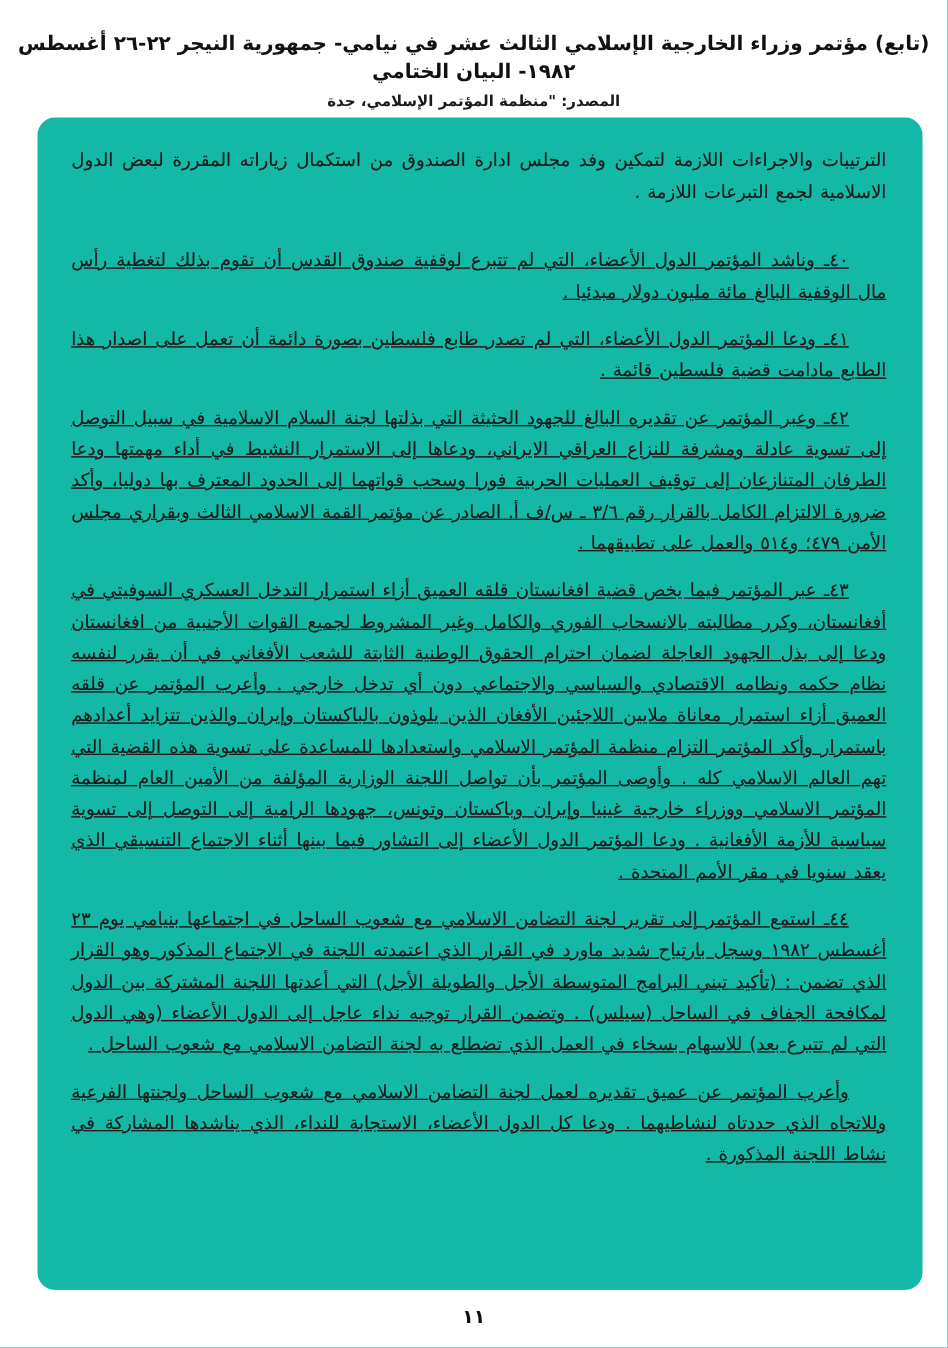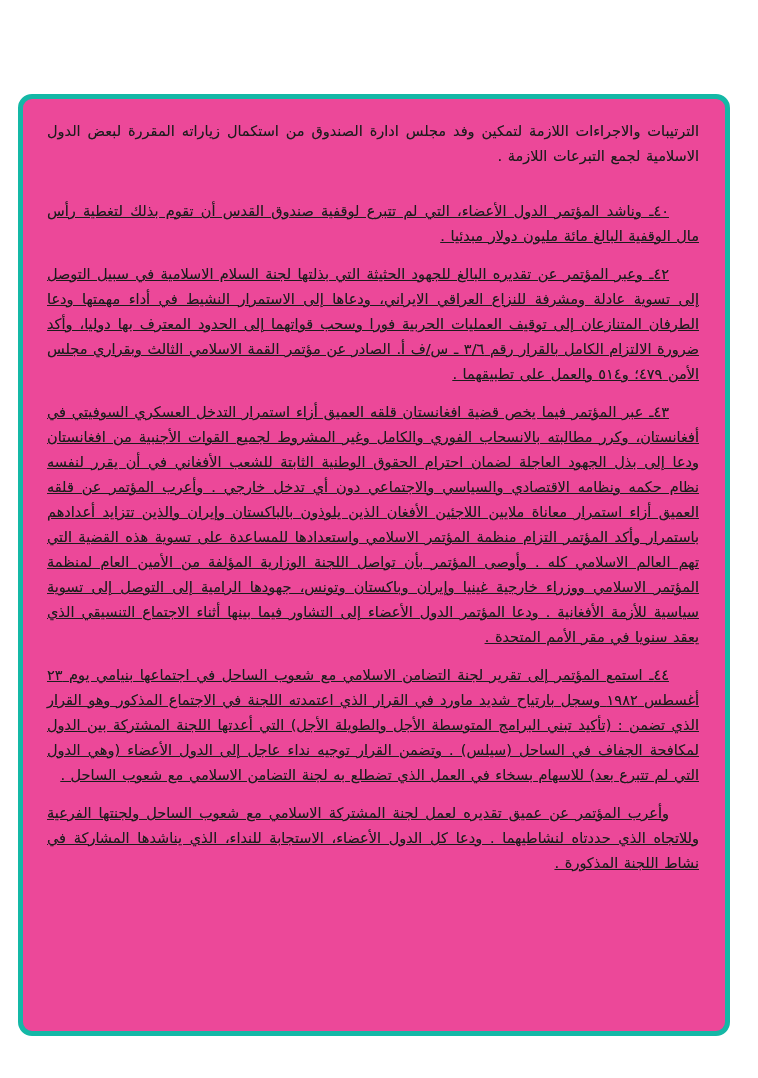--- a/index.html
+++ b/index.html
@@ -29,28 +29,28 @@
   .header-line2{
     font-size:12px;
     font-weight:bold;
     margin-top:6px;
     color:#1a1a1a;
   }
 
   
   .content-box{
     position:absolute;
-    left:18px;top:94px;
+    left:30px;top:94px;
     width:702px;height:932px;
-    border:5px solid #14b8a6;
+    border:3px solid #14b8a6;
     border-radius:14px;
     box-sizing:content-box;
     padding:0;
     overflow:hidden;
-    background:#ec4899;
+    background:#14b8a6;
   }
   .paragraphs{
     padding:20px 26px 6px 24px;
     direction:rtl;
   }
   .para{
     font-size:14.5px;
     line-height:25px;
     color:#1c1c1c;
     text-align:justify;
@@ -71,26 +71,32 @@
     font-weight:bold;
     color:#111;
     letter-spacing:2px;
   }
 </style>
 </head>
 <body>
 
 <div class="page">
 
+  <div class="header">
+    <div class="header-line1">(تابع) مؤتمر وزراء الخارجية الإسلامي الثالث عشر في نيامي- جمهورية النيجر ٢٢-٢٦ أغسطس ١٩٨٢- البيان الختامي</div>
+    <div class="header-line2">المصدر: "منظمة المؤتمر الإسلامي، جدة</div>
+  </div>
 
   <div class="content-box">
     <div class="paragraphs" id="paragraphs">
         <div class="para">الترتيبات والاجراءات اللازمة لتمكين وفد مجلس ادارة الصندوق من استكمال زياراته المقررة لبعض الدول الاسلامية لجمع التبرعات اللازمة .</div>
         <div class="para indent">٤٠ـ وناشد المؤتمر الدول الأعضاء، التي لم تتبرع لوقفية صندوق القدس أن تقوم بذلك لتغطية رأس مال الوقفية البالغ مائة مليون دولار مبدئيا .</div>
+        <div class="para indent">٤١ـ ودعا المؤتمر الدول الأعضاء، التي لم تصدر طابع فلسطين بصورة دائمة أن تعمل على اصدار هذا الطابع مادامت قضية فلسطين قائمة .</div>
         <div class="para indent">٤٢ـ وعبر المؤتمر عن تقديره البالغ للجهود الحثيثة التي بذلتها لجنة السلام الاسلامية في سبيل التوصل إلى تسوية عادلة ومشرفة للنزاع العراقي الايراني، ودعاها إلى الاستمرار النشيط في أداء مهمتها ودعا الطرفان المتنازعان إلى توقيف العمليات الحربية فورا وسحب قواتهما إلى الحدود المعترف بها دوليا، وأكد ضرورة الالتزام الكامل بالقرار رقم ٣/٦ ـ س/ف أ. الصادر عن مؤتمر القمة الاسلامي الثالث وبقراري مجلس الأمن ٤٧٩؛ و٥١٤ والعمل على تطبيقهما .</div>
         <div class="para indent">٤٣ـ عبر المؤتمر فيما يخص قضية افغانستان قلقه العميق أزاء استمرار التدخل العسكري السوفيتي في أفغانستان، وكرر مطالبته بالانسحاب الفوري والكامل وغير المشروط لجميع القوات الأجنبية من افغانستان ودعا إلى بذل الجهود العاجلة لضمان احترام الحقوق الوطنية الثابتة للشعب الأفغاني في أن يقرر لنفسه نظام حكمه ونظامه الاقتصادي والسياسي والاجتماعي دون أي تدخل خارجي . وأعرب المؤتمر عن قلقه العميق أزاء استمرار معاناة ملايين اللاجئين الأفغان الذين يلوذون بالباكستان وإيران والذين تتزايد أعدادهم باستمرار وأكد المؤتمر التزام منظمة المؤتمر الاسلامي واستعدادها للمساعدة على تسوية هذه القضية التي تهم العالم الاسلامي كله . وأوصى المؤتمر بأن تواصل اللجنة الوزارية المؤلفة من الأمين العام لمنظمة المؤتمر الاسلامي ووزراء خارجية غينيا وإيران وباكستان وتونس، جهودها الرامية إلى التوصل إلى تسوية سياسية للأزمة الأفغانية . ودعا المؤتمر الدول الأعضاء إلى التشاور فيما بينها أثناء الاجتماع التنسيقي الذي يعقد سنويا في مقر الأمم المتحدة .</div>
         <div class="para indent">٤٤ـ استمع المؤتمر إلى تقرير لجنة التضامن الاسلامي مع شعوب الساحل في اجتماعها بنيامي يوم ٢٣ أغسطس ١٩٨٢ وسجل بارتياح شديد ماورد في القرار الذي اعتمدته اللجنة في الاجتماع المذكور وهو القرار الذي تضمن : (تأكيد تبني البرامج المتوسطة الأجل والطويلة الأجل) التي أعدتها اللجنة المشتركة بين الدول لمكافحة الجفاف في الساحل (سيلس) . وتضمن القرار توجيه نداء عاجل إلى الدول الأعضاء (وهي الدول التي لم تتبرع بعد) للاسهام بسخاء في العمل الذي تضطلع به لجنة التضامن الاسلامي مع شعوب الساحل .</div>
-        <div class="para indent">وأعرب المؤتمر عن عميق تقديره لعمل لجنة المشتركة الاسلامي مع شعوب الساحل ولجنتها الفرعية وللاتجاه الذي حددتاه لنشاطيهما . ودعا كل الدول الأعضاء، الاستجابة للنداء، الذي يناشدها المشاركة في نشاط اللجنة المذكورة .</div>
+        <div class="para indent">وأعرب المؤتمر عن عميق تقديره لعمل لجنة التضامن الاسلامي مع شعوب الساحل ولجنتها الفرعية وللاتجاه الذي حددتاه لنشاطيهما . ودعا كل الدول الأعضاء، الاستجابة للنداء، الذي يناشدها المشاركة في نشاط اللجنة المذكورة .</div>
       </div>
   </div>
 
+  <div class="page-number">١١</div>
 
 </div>
 
 </body></html>

